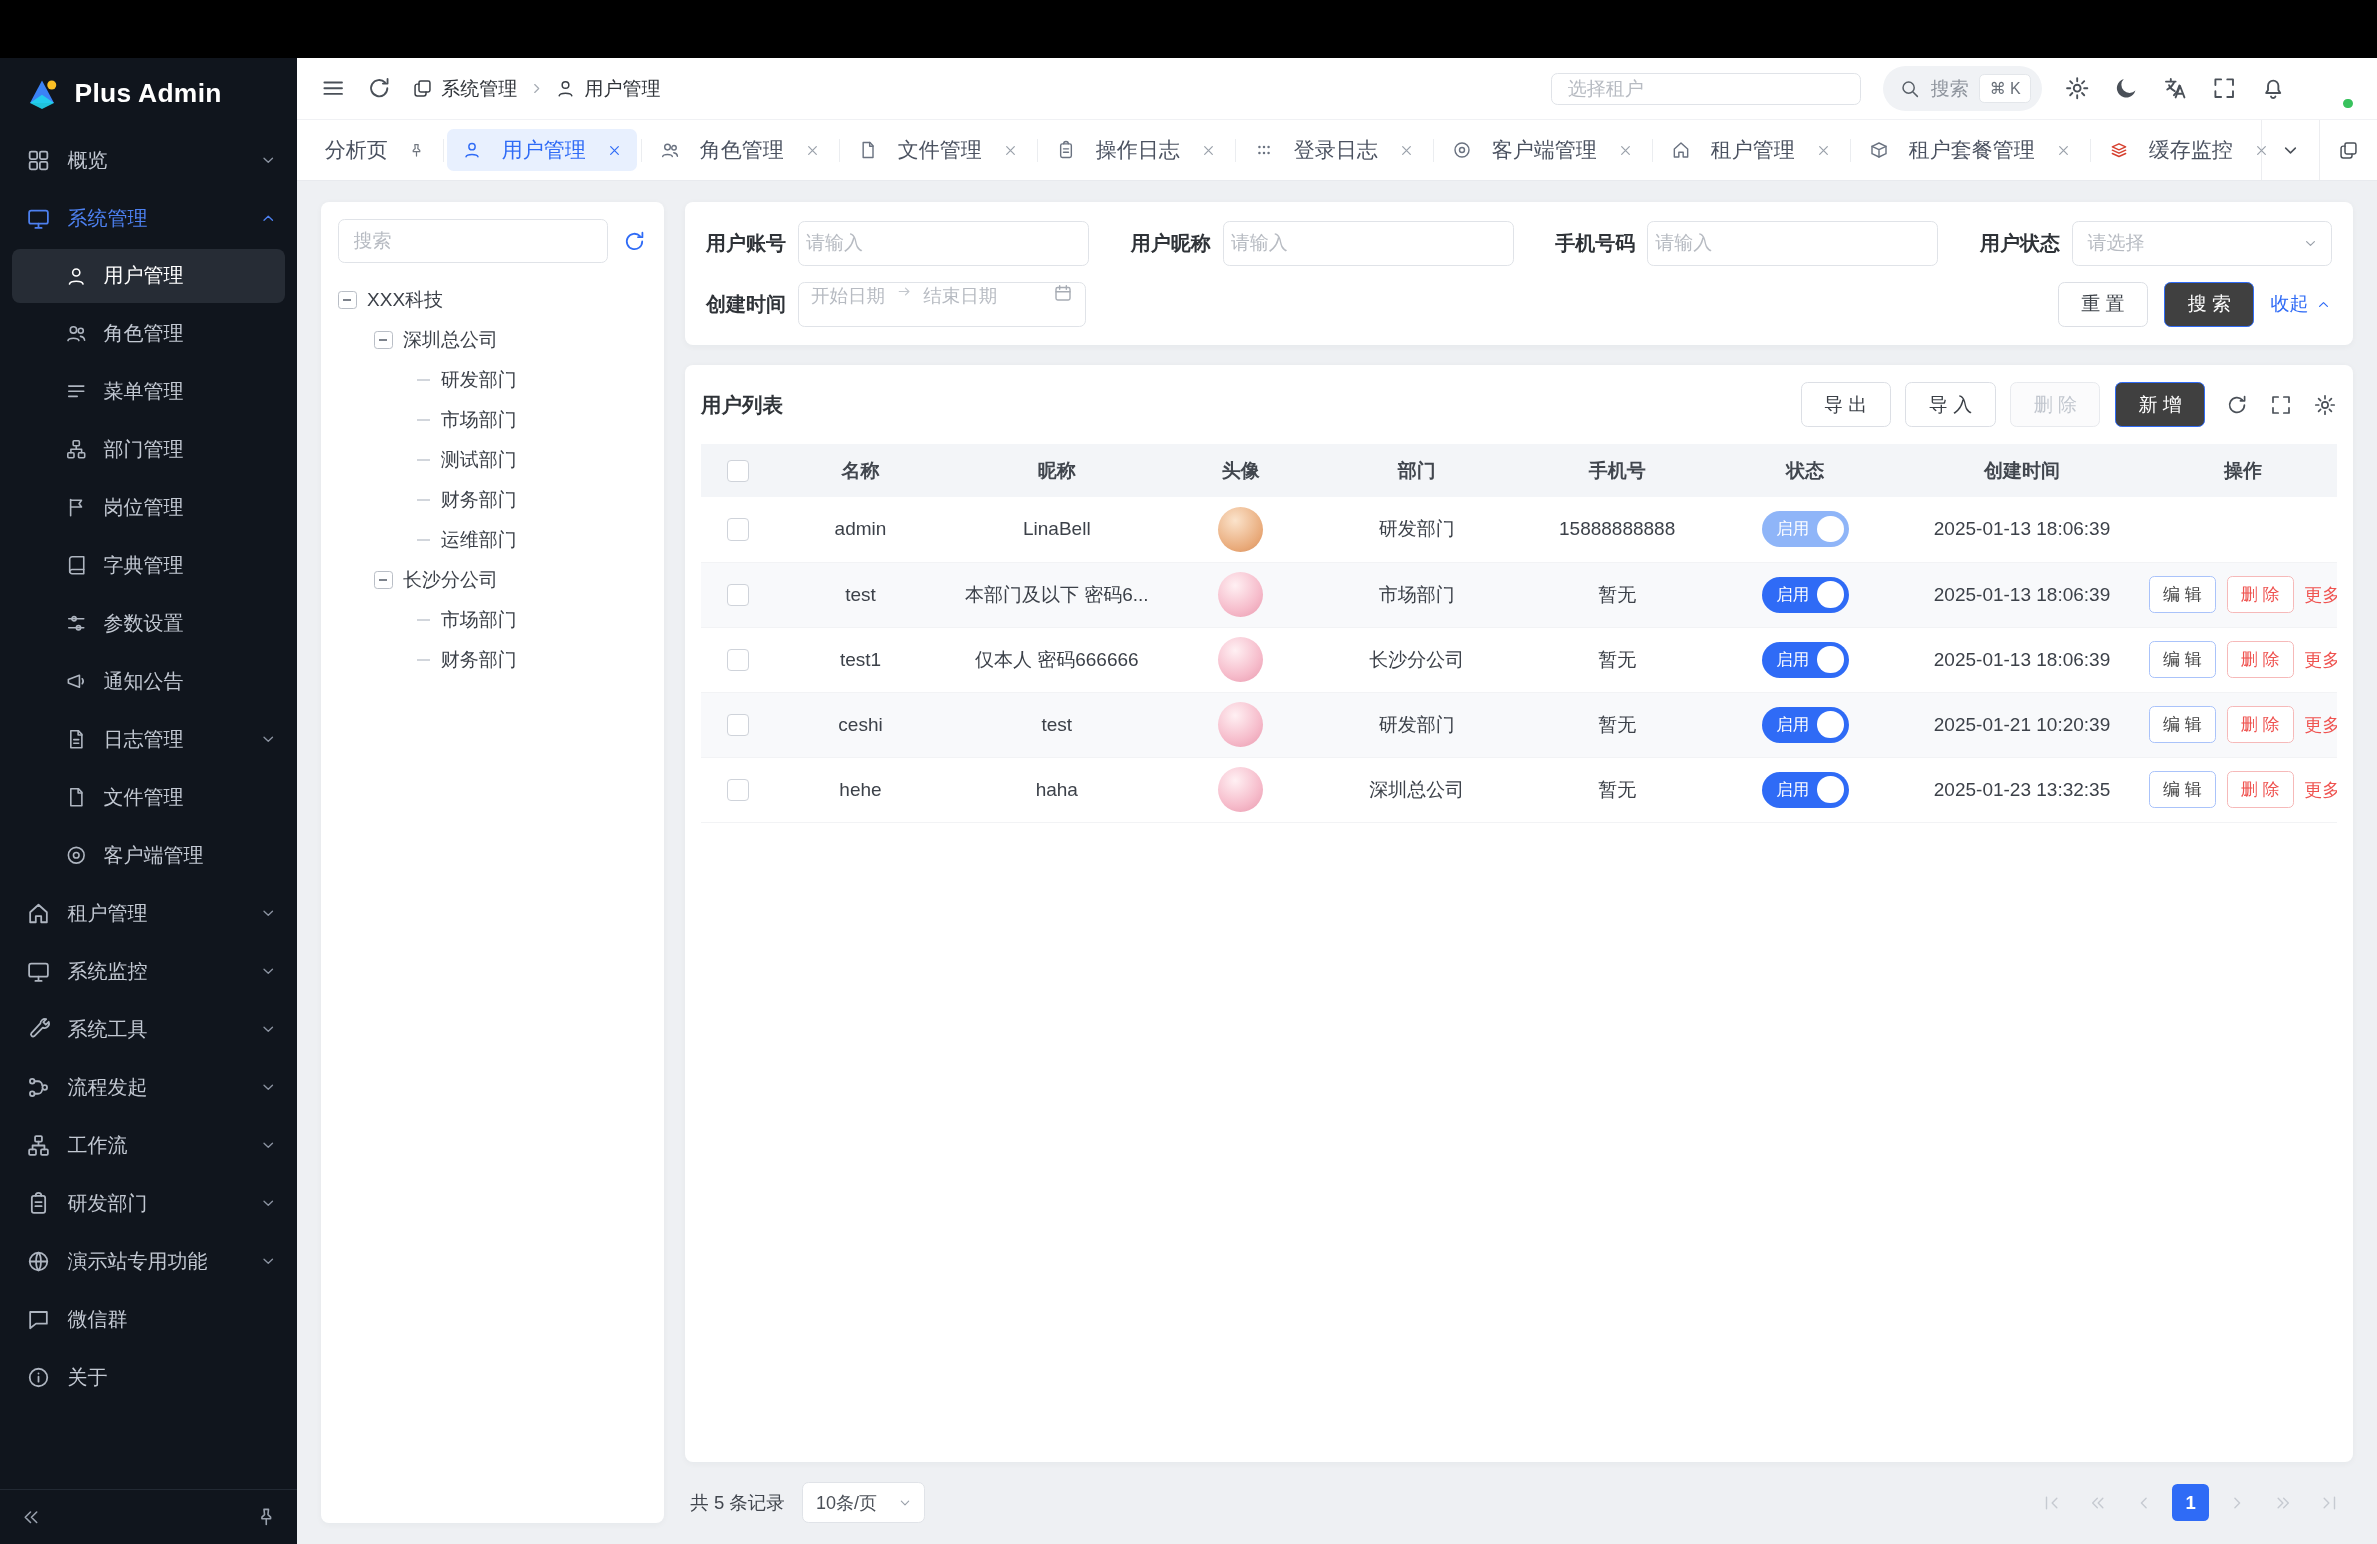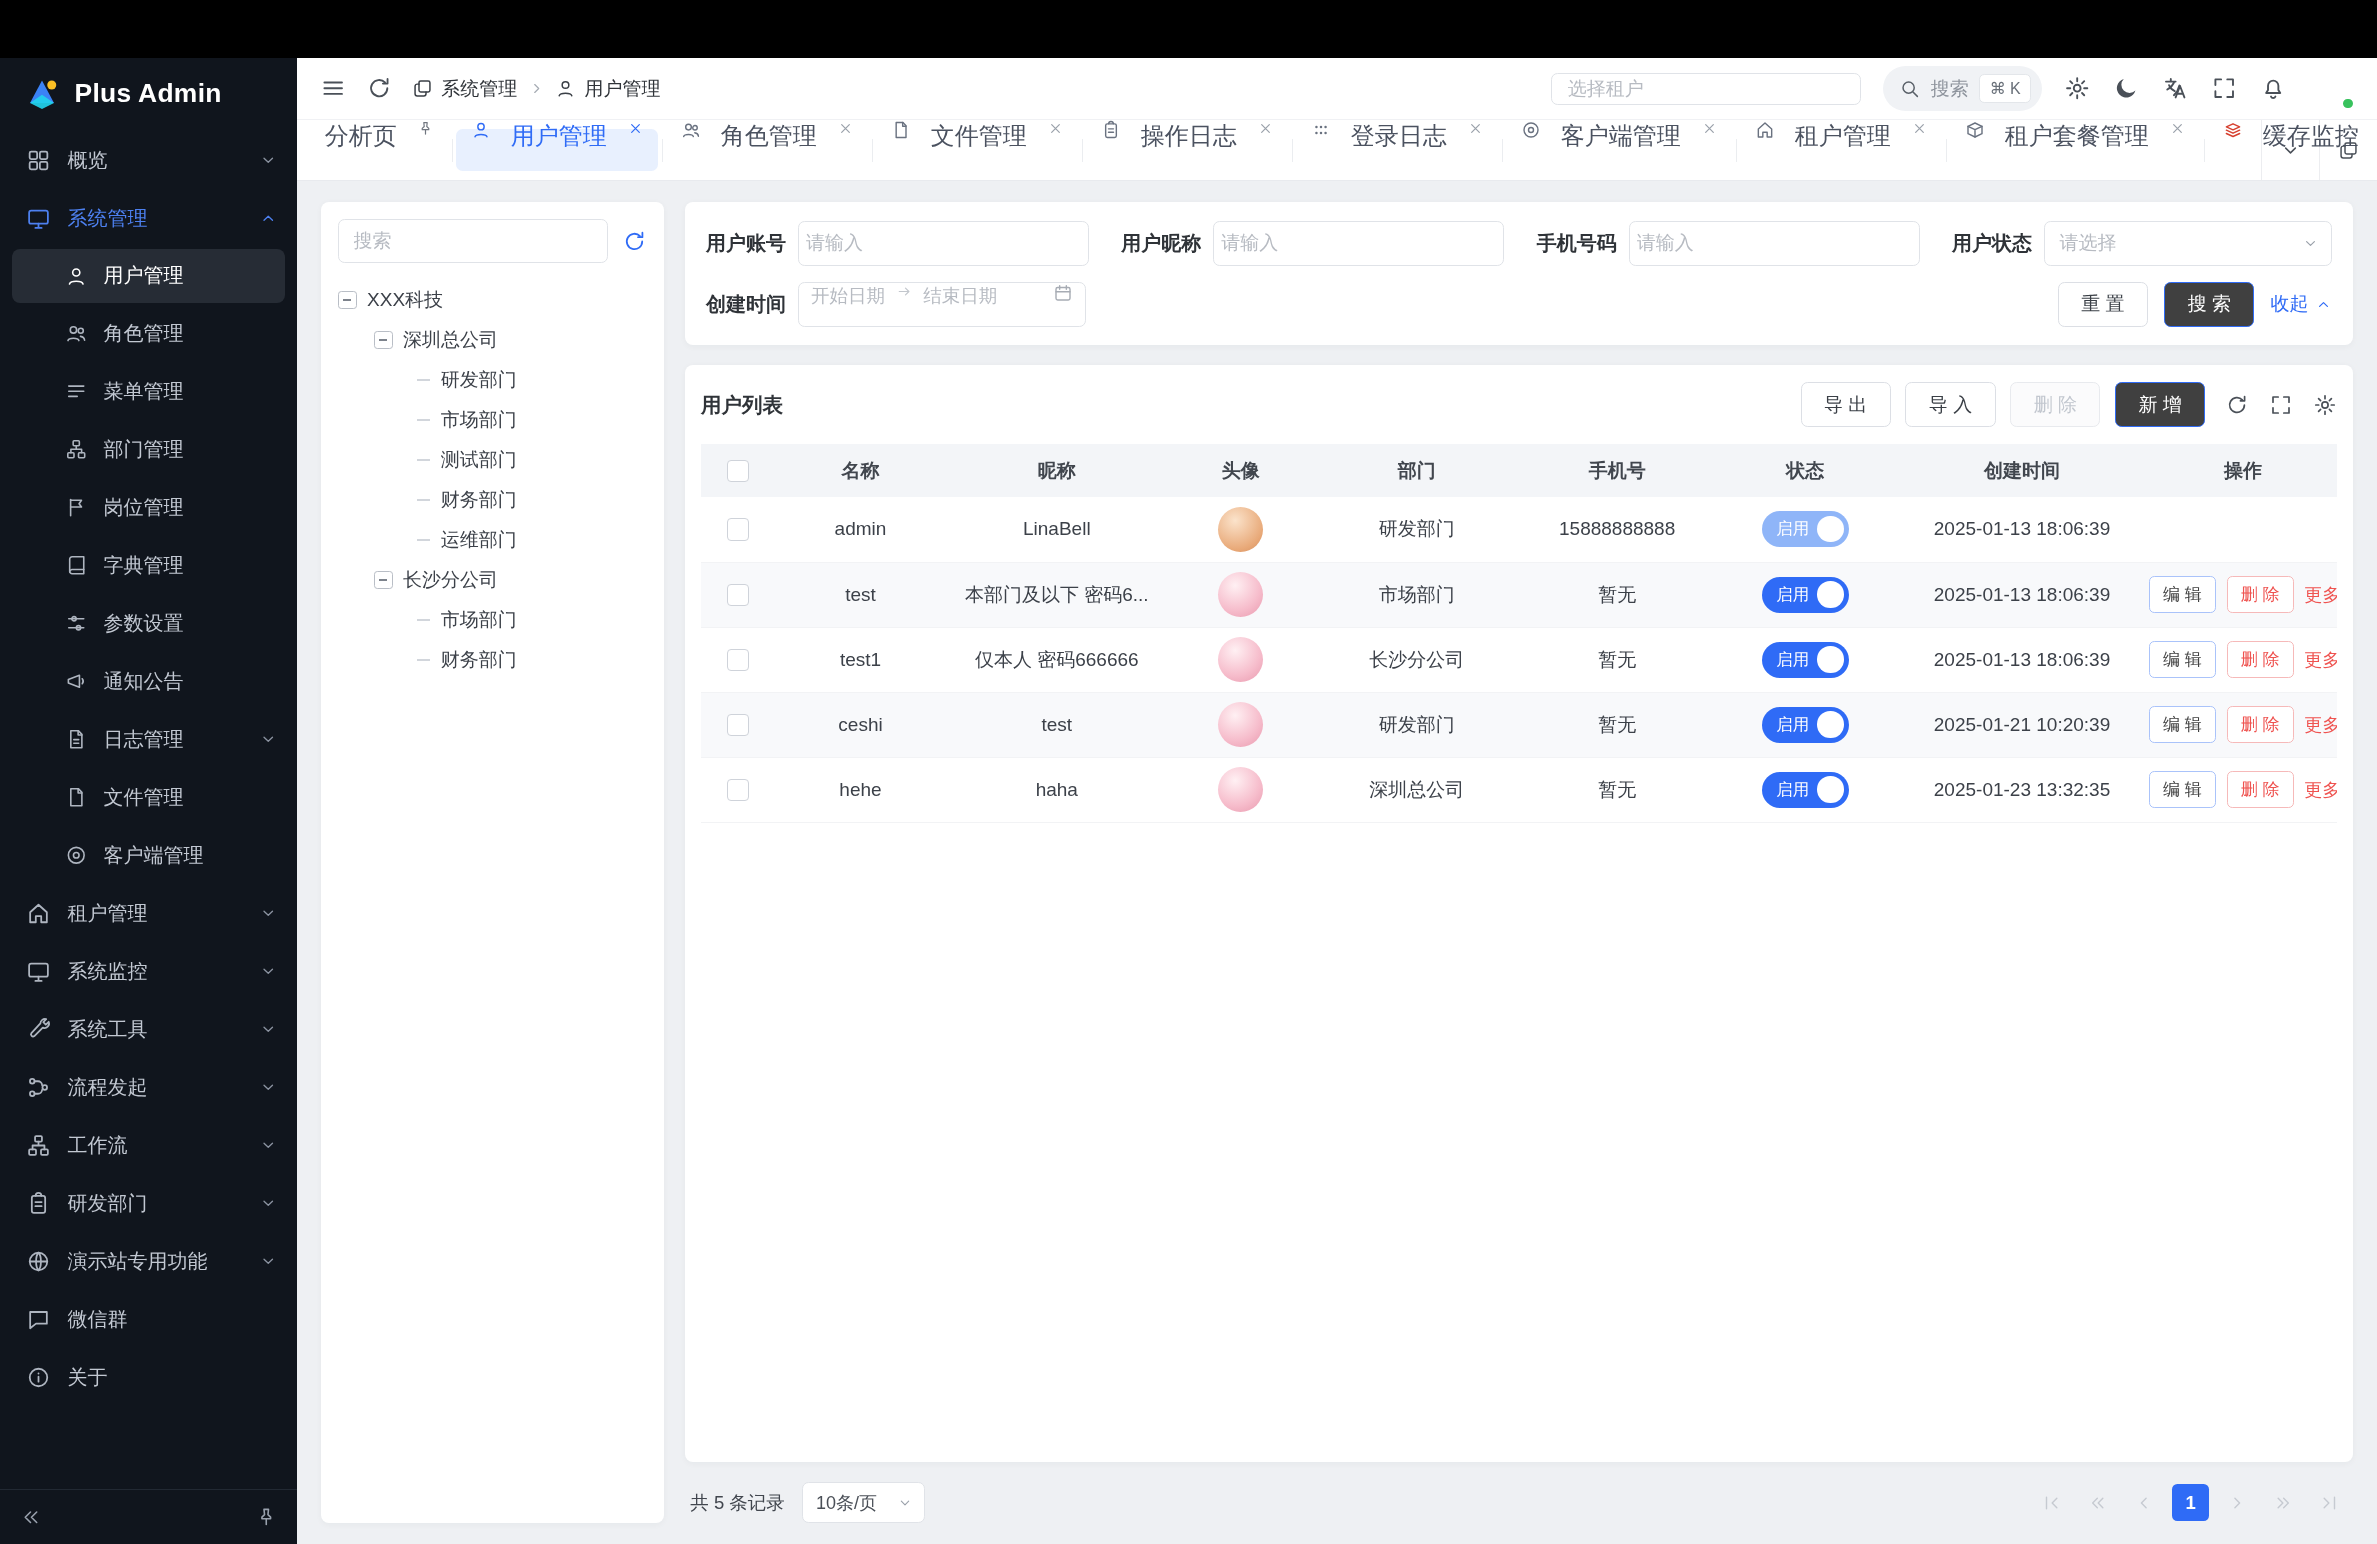--- a/index.html
+++ b/index.html
@@ -46,21 +46,21 @@
   .search-pill .ic{width:21px;height:21px;display:flex;color:#596068}
   .s-label{font-size:19px;color:#8d939c}
   .kbd{background:#fff;border:0.7px solid #e3e6ea;border-radius:5.3px;padding:4px 9.2px;font-size:16px;color:#697079}
   .avatar-wrap{position:relative;width:46px;height:46px;cursor:pointer}
   .avatar-img{width:46px;height:46px;border-radius:50%;background:radial-gradient(circle at 38% 30%,#fbe3cb,#e8a877 70%,#d08a5b)}
   .online-dot{position:absolute;right:0;bottom:1.3px;width:13.2px;height:13.2px;border-radius:50%;background:#38c25d;border:2px solid #fff}
 
   
   .tabs-row{height:61px;background:#fff;border-bottom:0.7px solid #e8eaee;display:flex;align-items:stretch;padding-left:9.2px;flex:none}
   .tabs{display:flex;align-items:stretch;flex:1;min-width:0}
-  .tab{display:flex;gap:20px;padding:0 18.5px;font-size:24px;color:#4b5260;cursor:pointer;position:relative;white-space:nowrap}
+  .tab{display:flex;align-items:center;gap:20px;padding:0 18.5px;font-size:21px;color:#4b5260;cursor:pointer;position:relative;white-space:nowrap}
   .tab>*{position:relative;z-index:1}
   .tab + .tab::before{content:"";position:absolute;left:0;top:18.5px;bottom:18.5px;width:0.7px;background:#ebedf0;z-index:0}
   .tab .ti{width:20px;height:20px;display:flex;color:#6a7280}
   .tab .close{width:17px;height:17px;display:flex;color:#9aa1aa}
   .tab .pinic{width:17px;height:17px;display:none;color:#70767f}
   .tab.pinned .pinic{display:flex}
   .tab.active{color:#2f6bf6}
   .tab.active .ti,.tab.active .close{color:#2f6bf6}
   .tab.active::after{content:"";position:absolute;inset:9.2px 4px;background:#e8f0fe;border-radius:6.6px;z-index:0}
   .tabs-ctrl{margin-left:auto;display:flex;flex:none}
@@ -91,21 +91,21 @@
 
   
   .filter-card{padding:18.5px 21px;flex:none}
   .f-row{display:flex;align-items:center;gap:16px}
   .f-row.spread{justify-content:space-between}
   .f-row + .f-row{margin-top:16px}
   .f-group{display:flex;align-items:center;gap:12px}
   .f-label{font-size:20px;font-weight:700;color:#2f3338;white-space:nowrap}
   .f-input{width:291px;height:45px;border:1.3px solid #e0e3e8;border-radius:6.6px;padding:0 7px;font-size:19px;outline:none;font-family:inherit}
   .f-input::placeholder{color:#b7bbc2}
-  .f-select{width:288px;height:45px;border:1.3px solid #e0e3e8;border-radius:6.6px;padding:0 12px 0 14.5px;display:flex;align-items:center;justify-content:space-between;font-size:19px;color:#b7bbc2;background:#fff;cursor:pointer}
+  .f-select{width:260px;height:45px;border:1.3px solid #e0e3e8;border-radius:6.6px;padding:0 12px 0 14.5px;display:flex;align-items:center;justify-content:space-between;font-size:19px;color:#b7bbc2;background:#fff;cursor:pointer}
   .f-select .cd{width:17px;height:17px;display:flex;color:#9aa1aa}
   .date-range{width:288px;height:45px;border:1.3px solid #e0e3e8;border-radius:6.6px;display:flex;padding:0 12px;gap:10.6px;font-size:18.5px;color:#b7bbc2;background:#fff;cursor:pointer}
   .dr-arrow{width:17px;height:17px;display:flex;color:#c3c7cd}
   .cal{margin-left:auto;width:20px;height:20px;display:flex;color:#a7acb4}
   .f-actions{margin-left:auto;display:flex;align-items:center;gap:16px}
   .btn{height:45px;padding:0 22.5px;border-radius:6.6px;border:1.3px solid #dcdfe5;background:#fff;color:#3a3f46;font-size:19px;display:inline-flex;align-items:center;justify-content:center;cursor:pointer;font-family:inherit;white-space:nowrap}
   .btn.primary{background:#404040;border-color:#2f6bf6;color:#fff}
   .btn.disabled{color:#c2c7cf;border-color:#e8eaee;background:#fbfbfc;cursor:not-allowed}
   .link-collapse{display:flex;align-items:center;gap:6.6px;color:#2f6bf6;font-size:19px;cursor:pointer;white-space:nowrap}
   .link-collapse .ic{width:17px;height:17px;display:flex;transform:rotate(180deg)}

